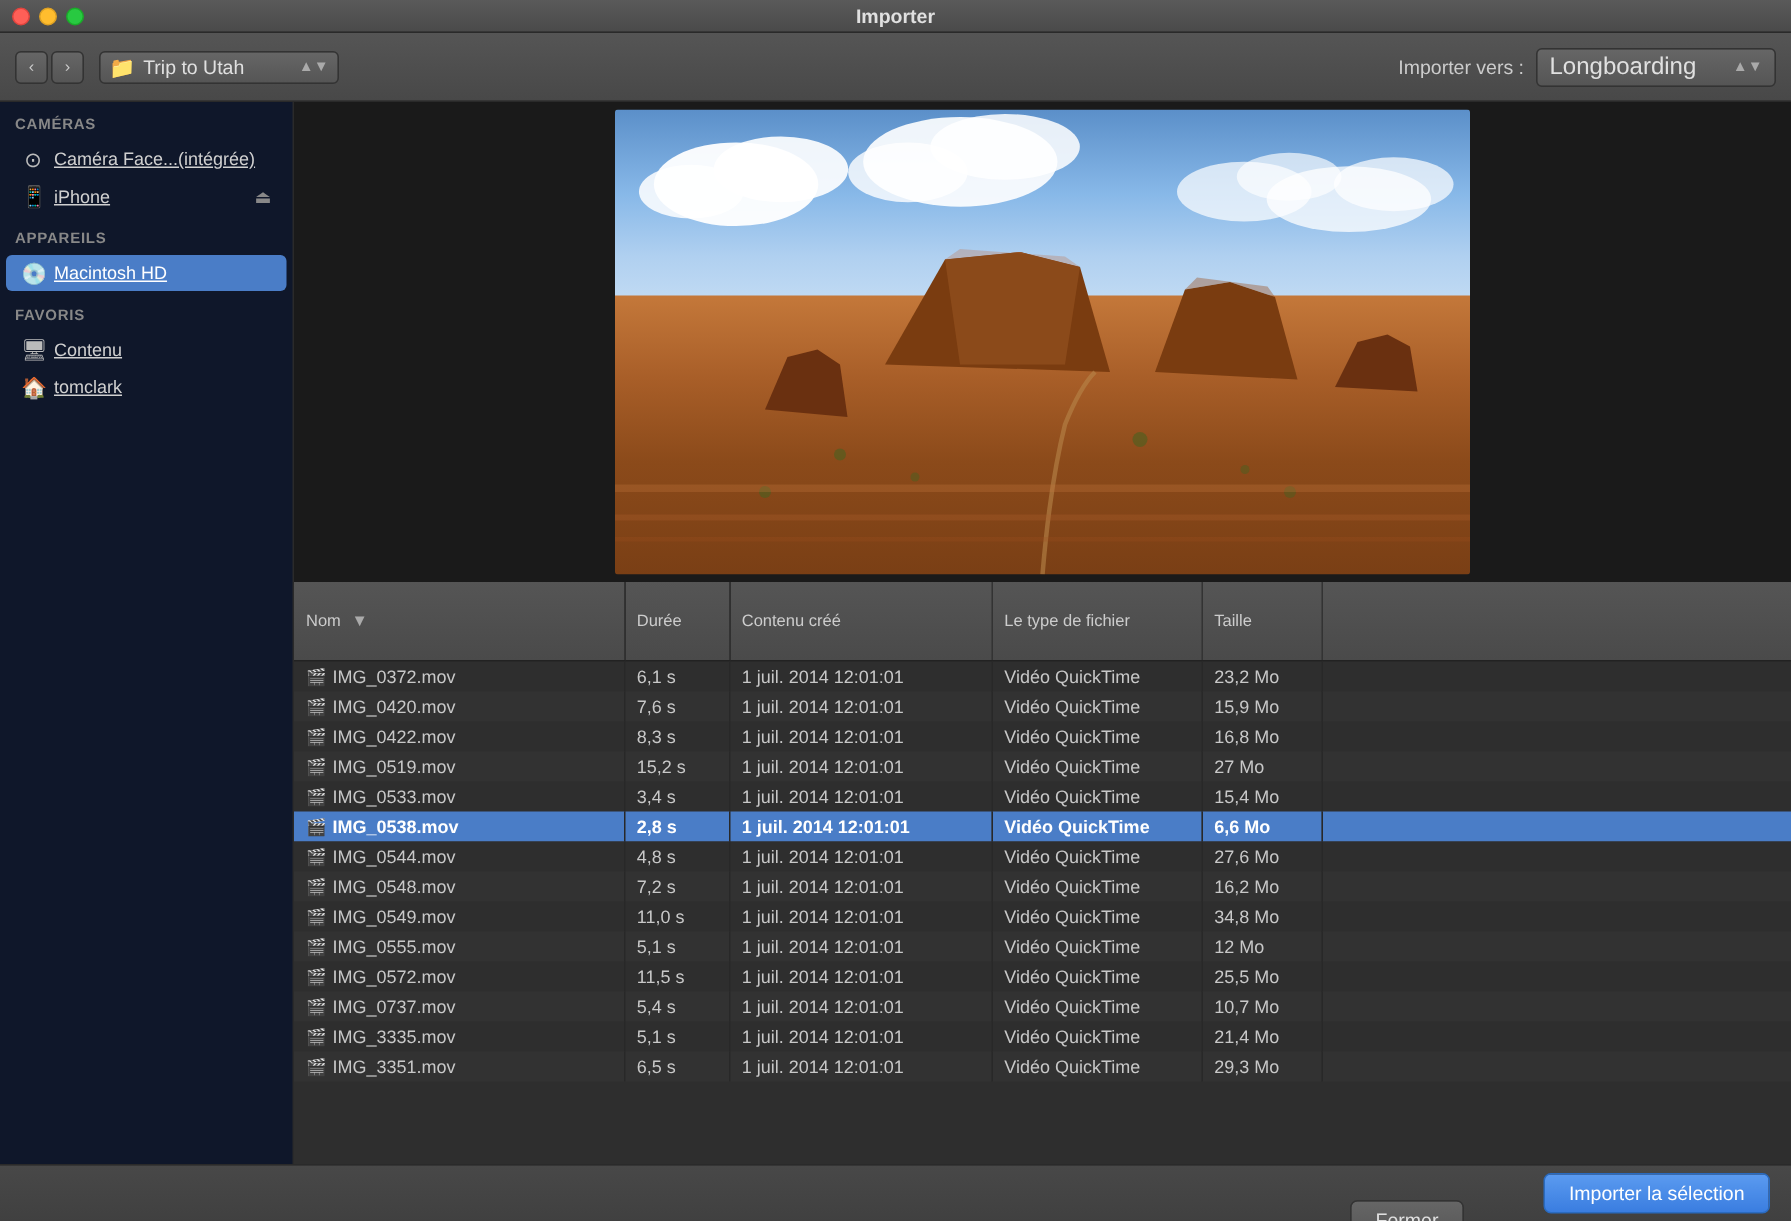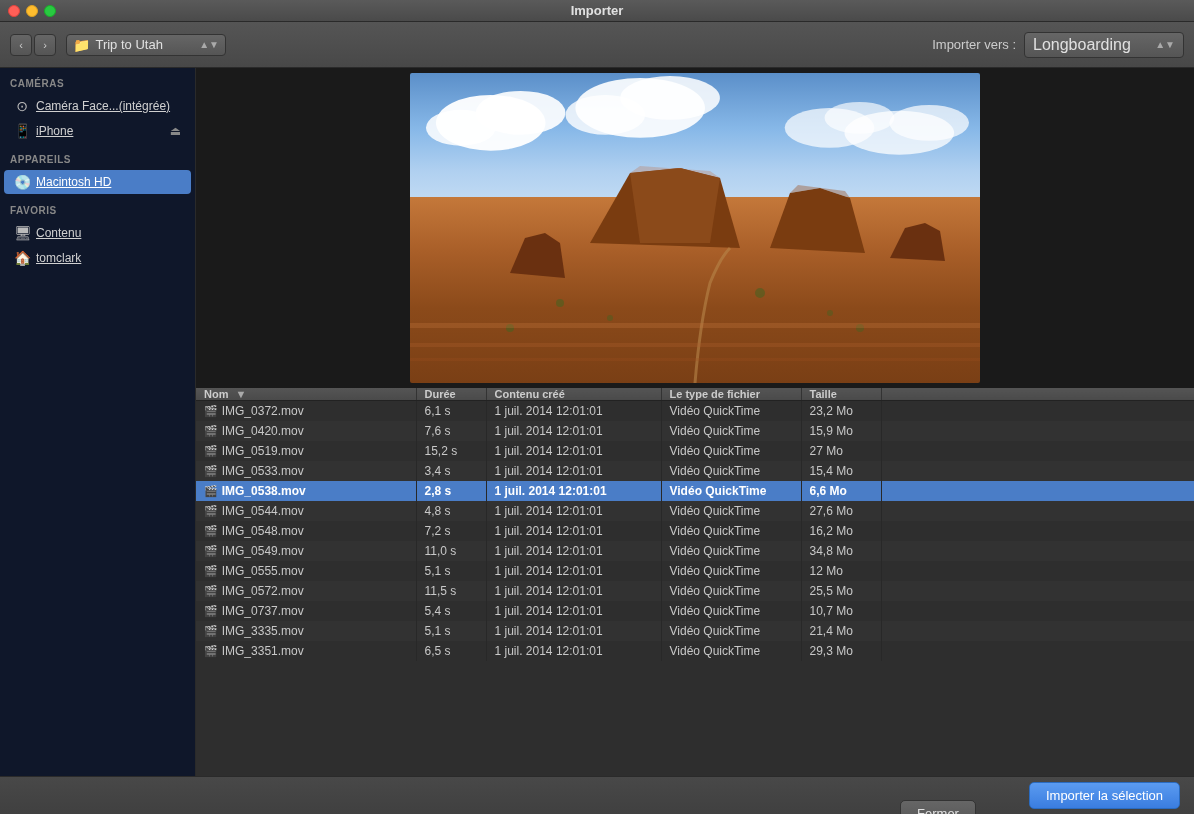--- a/index.html
+++ b/index.html
@@ -221,23 +221,23 @@
       background: #2e2e2e;
     }
     .file-table {
       width: 100%;
       border-collapse: collapse;
     }
     .file-table thead th {
       background: linear-gradient(to bottom, #555, #4a4a4a);
       color: #ccc;
       font-size: 11px;
-      font-weight: 700;
+      font-weight: 400;
       text-align: left;
-      padding: 0 8px;
+      padding: 20px 8px;
       border-right: 1px solid #333;
       border-bottom: 1px solid #222;
       position: sticky;
       top: 0;
       cursor: pointer;
       user-select: none;
     }
     .file-table thead th:last-child {
       border-right: none;
     }
@@ -461,20 +461,28 @@
             </tr>
             <tr>
               <td><span class="file-icon">🎬</span>IMG_0420.mov</td>
               <td>7,6 s</td>
               <td>1 juil. 2014 12:01:01</td>
               <td>Vidéo QuickTime</td>
               <td>15,9 Mo</td>
               <td></td>
             </tr>
             <tr>
+              <td><span class="file-icon">🎬</span>IMG_0422.mov</td>
+              <td>8,3 s</td>
+              <td>1 juil. 2014 12:01:01</td>
+              <td>Vidéo QuickTime</td>
+              <td>16,8 Mo</td>
+              <td></td>
+            </tr>
+            <tr>
               <td><span class="file-icon">🎬</span>IMG_0519.mov</td>
               <td>15,2 s</td>
               <td>1 juil. 2014 12:01:01</td>
               <td>Vidéo QuickTime</td>
               <td>27 Mo</td>
               <td></td>
             </tr>
             <tr>
               <td><span class="file-icon">🎬</span>IMG_0533.mov</td>
               <td>3,4 s</td>

